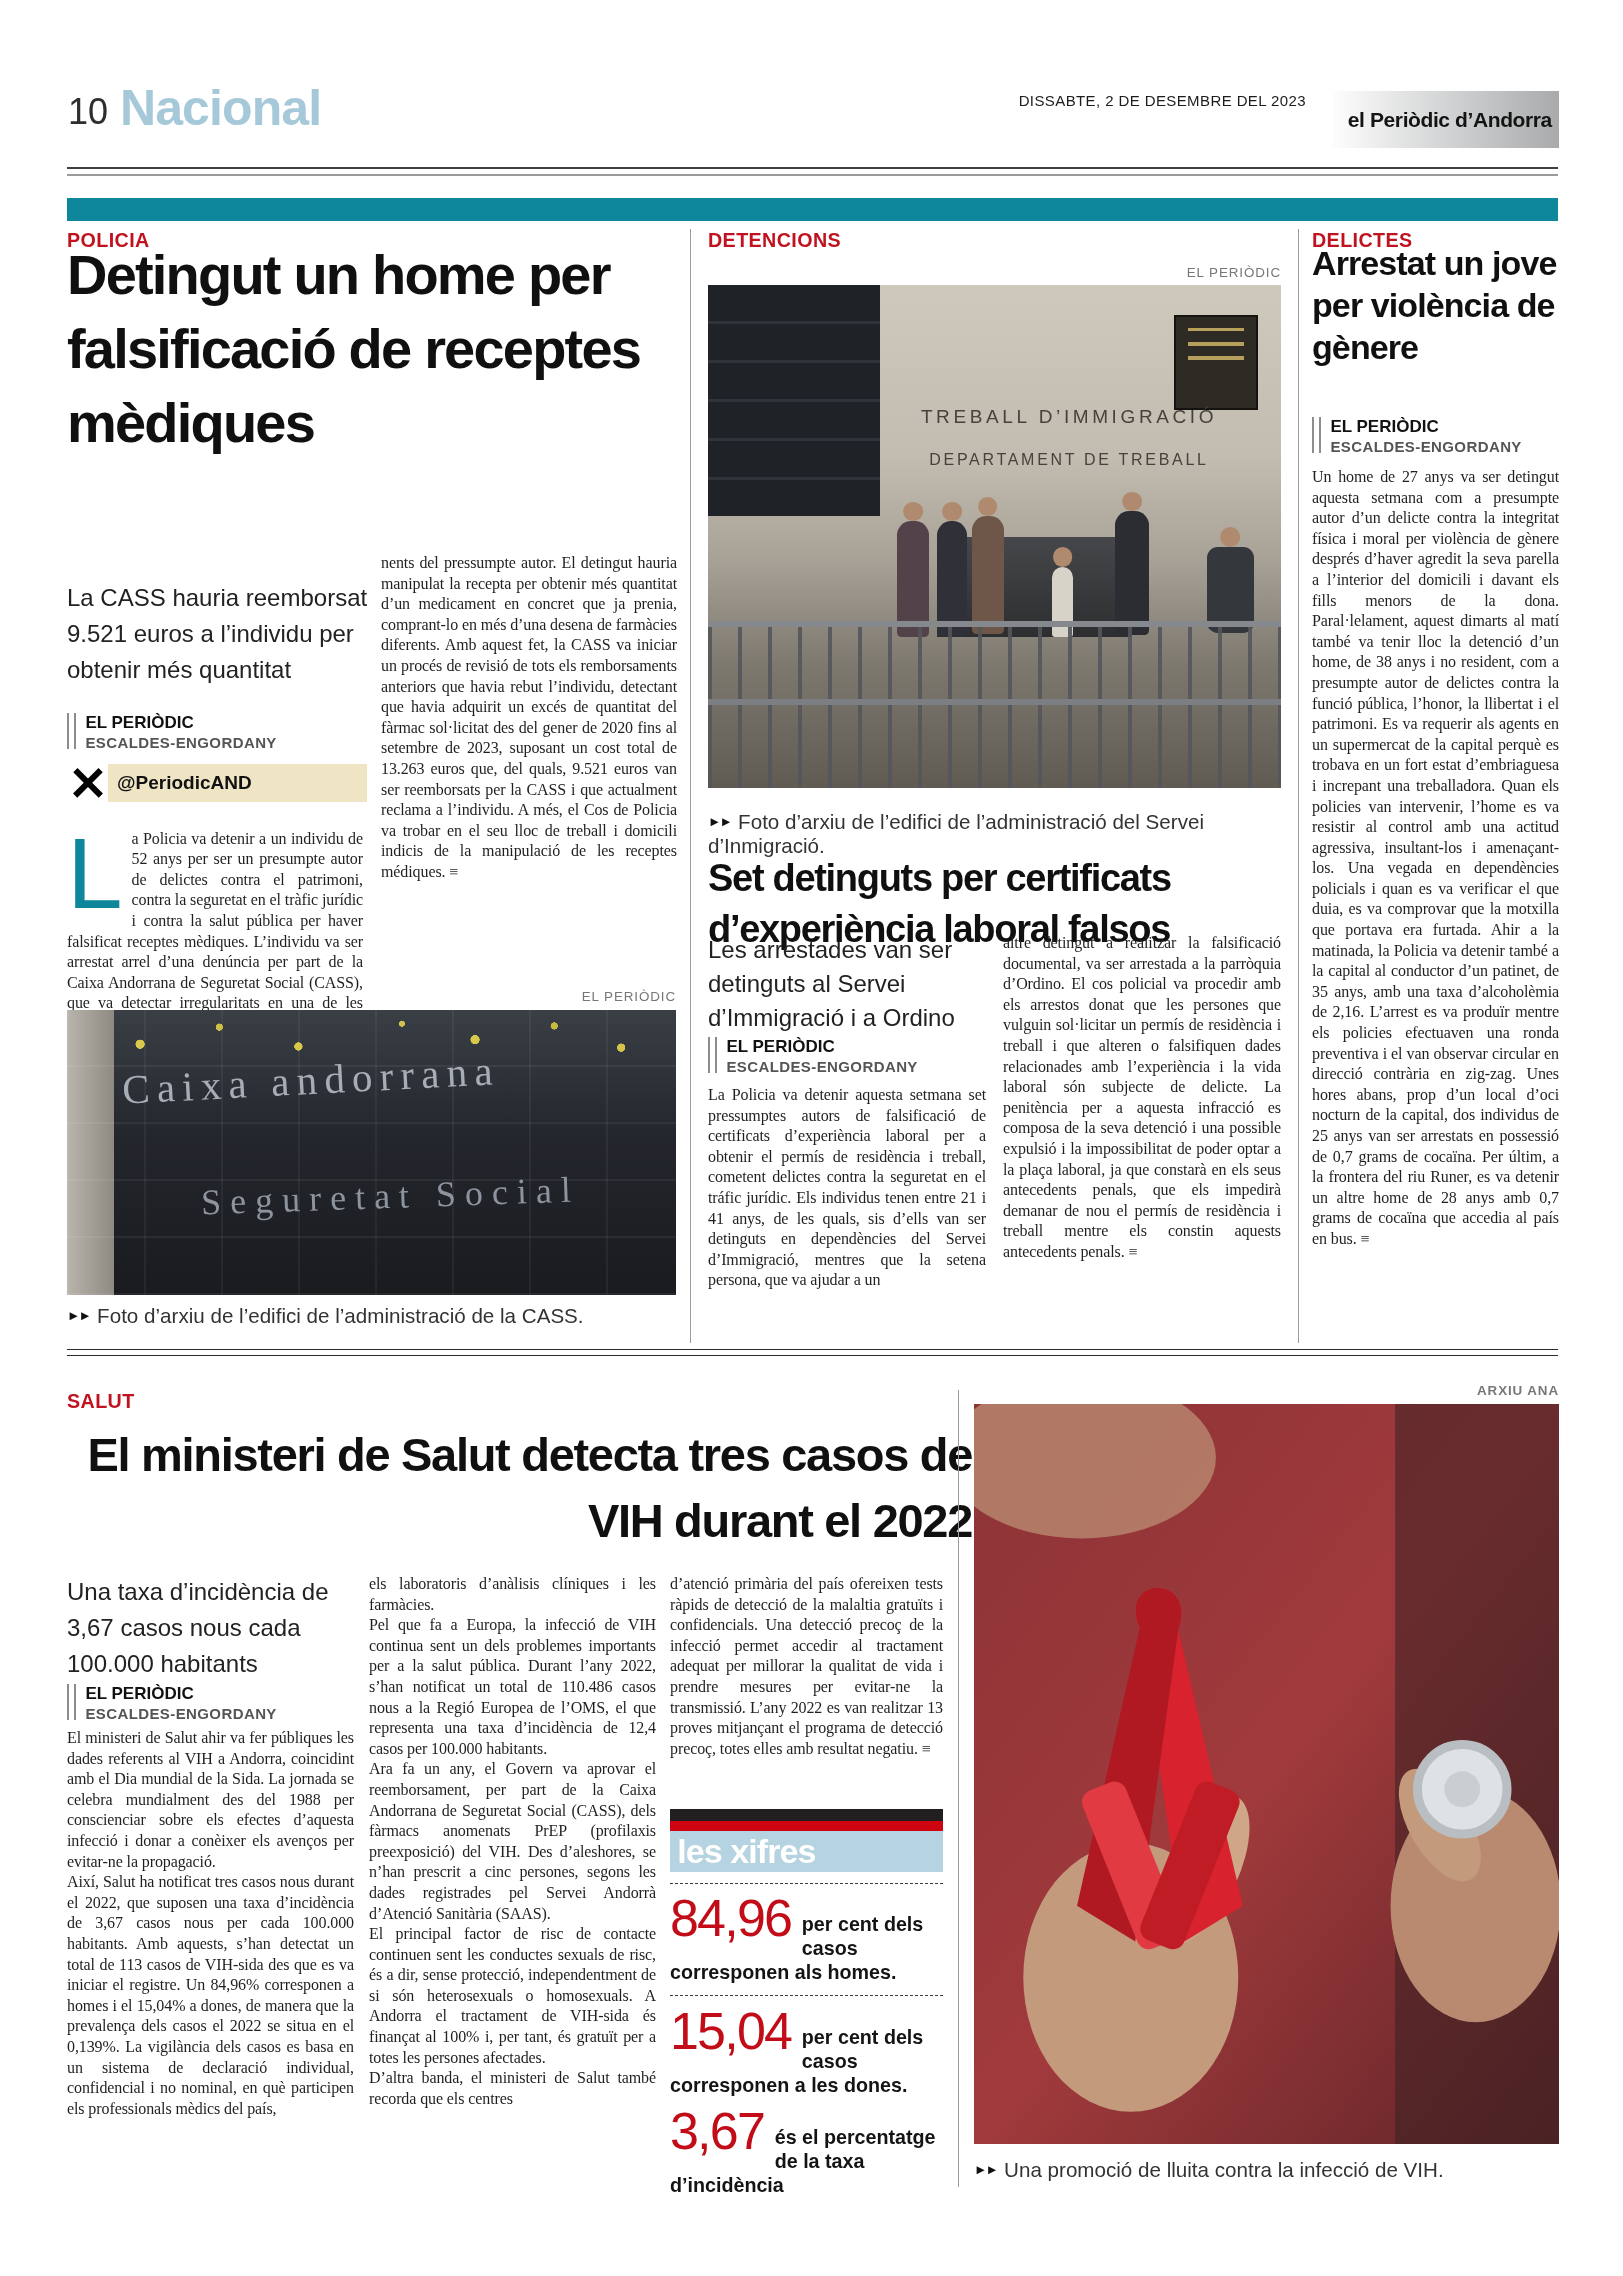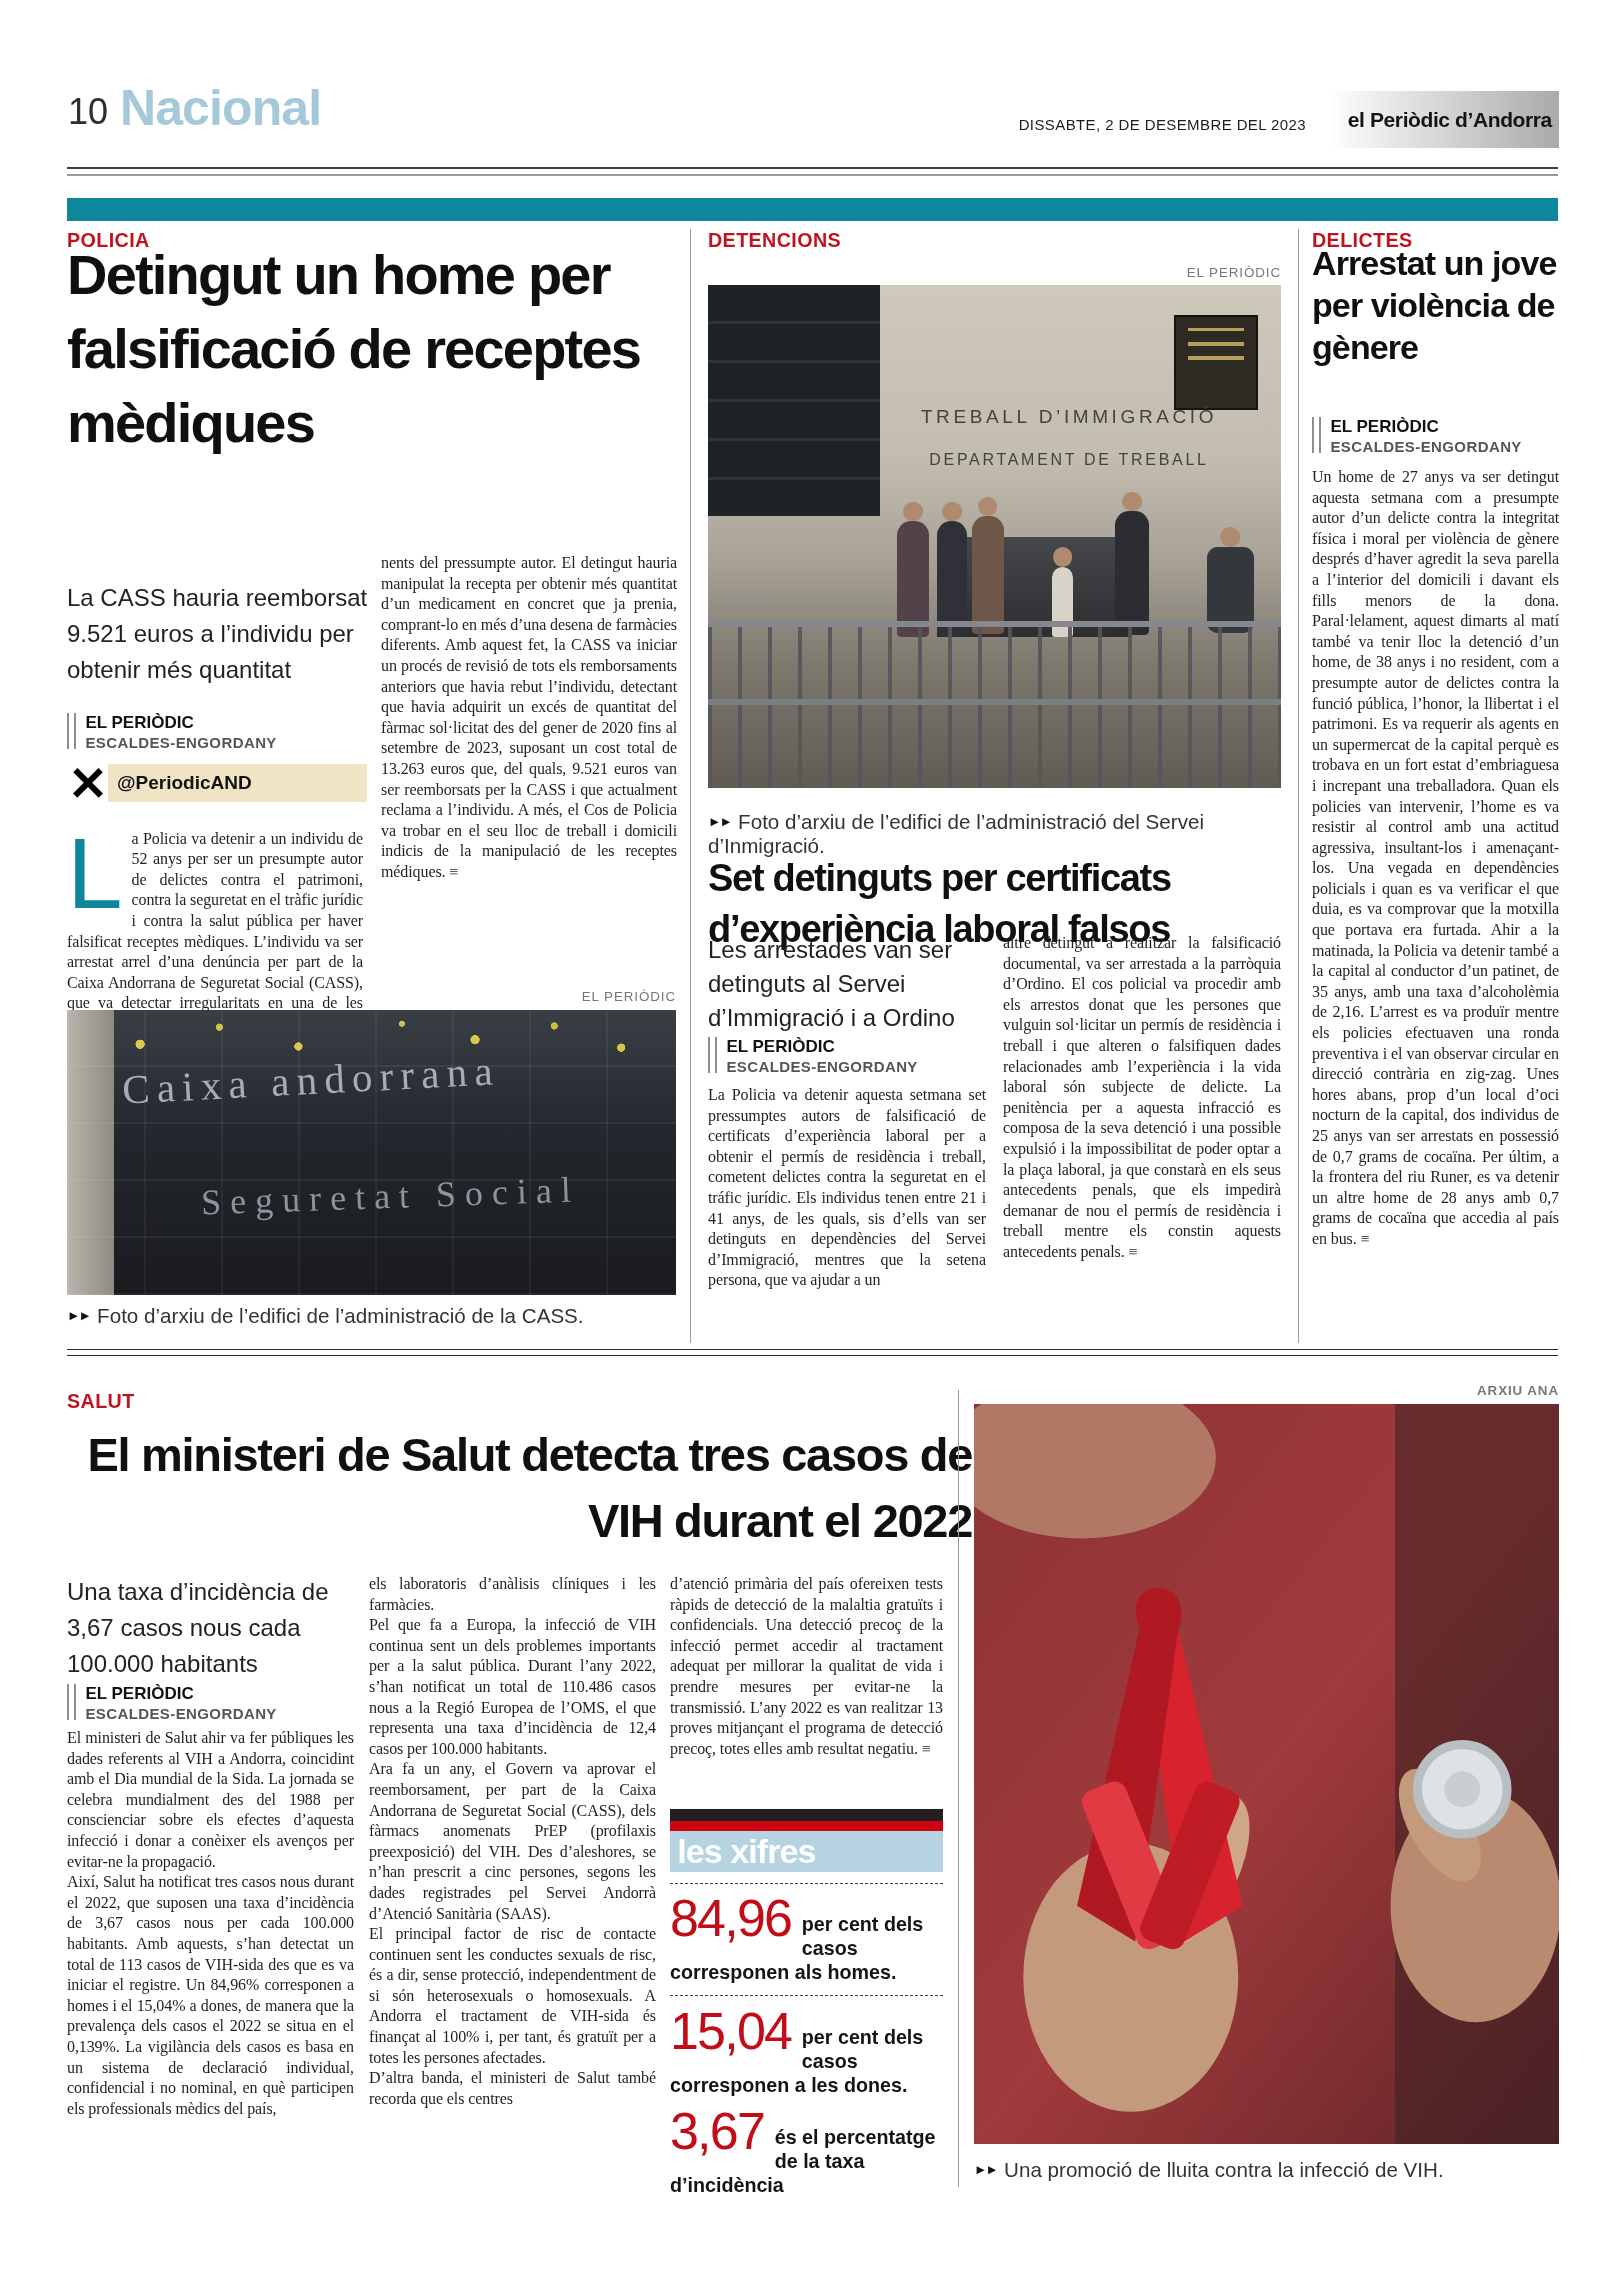--- a/index.html
+++ b/index.html
@@ -1,21 +1,21 @@
 <!DOCTYPE html>
 <html lang="ca" style="font-size:14.3px"><head>
 <meta charset="utf-8">
 <style>
   html,body{margin:0;padding:0;background:#e9e9e9;}
   .page{position:relative;width:1624px;height:2277px;background:#ffffff;margin:0 auto;
         font-family:"Liberation Sans",sans-serif;color:#1a1a1a;overflow:hidden;}
   
   .pagenum{position:absolute;left:68px;top:91px;font-size:36px;color:#2e2e2e;}
   .sectionname{position:absolute;left:120px;top:79px;font-size:50px;font-weight:bold;color:#a6c9da;letter-spacing:-0.9px;}
-  .dateline{position:absolute;left:896px;top:116px;width:410px;text-align:right;font-size:15px;letter-spacing:0.4px;color:#1c1c1c;}
+  .dateline{position:absolute;left:896px;top:92px;width:410px;text-align:right;font-size:15px;letter-spacing:0.4px;color:#1c1c1c;}
   .masthead{position:absolute;left:1333px;top:91px;width:226px;height:57px;
             background:linear-gradient(to right,#fdfdfd,#a8aaac);display:flex;align-items:center;justify-content:flex-end;
             padding-right:7.2px;box-sizing:border-box;font-size:21px;font-weight:bold;color:#141414;letter-spacing:-0.4px;}
   .hdr-rule{position:absolute;left:67px;width:1491px;top:167px;height:5.4px;border-top:2.7px solid #3f3f3f;border-bottom:2.7px solid #9a9a9a;}
   .teal-bar{position:absolute;left:67px;width:1491px;top:198px;height:23px;background:#0e869c;}
   
   .kicker{position:absolute;font-size:19.7px;font-weight:bold;color:#c0121f;letter-spacing:0.4px;}
   .vdiv{position:absolute;width:0.9px;background:#9b9b9b;}
   .headline{position:absolute;font-weight:bold;color:#101010;}
   .standfirst{position:absolute;font-size:24px;line-height:36px;color:#222;}

